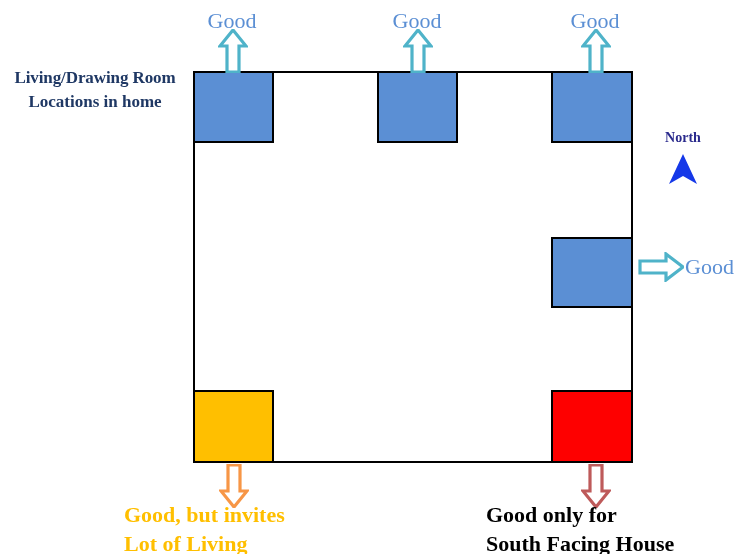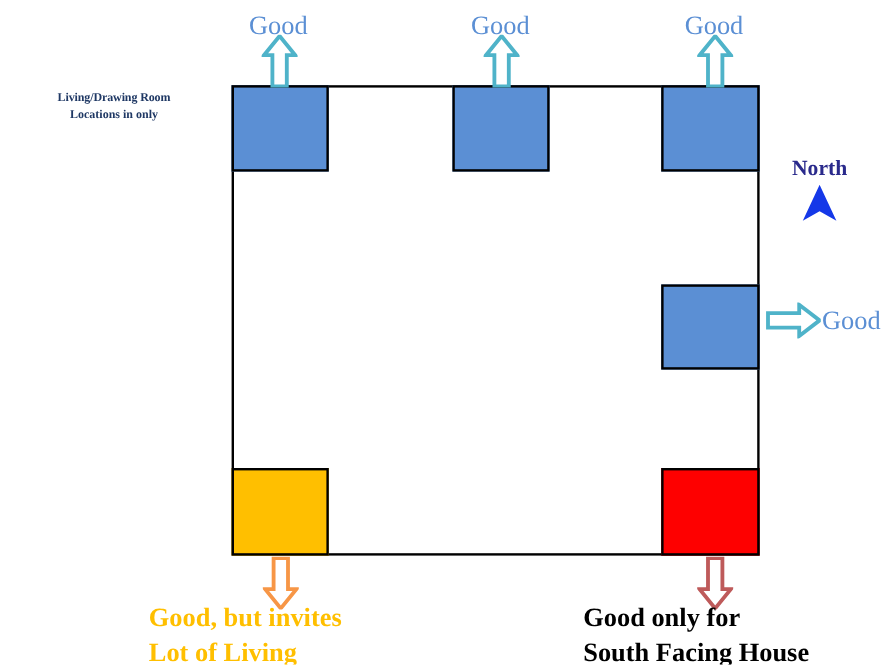--- a/index.html
+++ b/index.html
@@ -46,25 +46,25 @@
   .room-n   { left: 377px; top: 71px;  width: 81px;  height: 72px; }
   .room-ne  { left: 551px; top: 71px;  width: 82px;  height: 72px; }
   .room-e   { left: 551px; top: 237px; width: 82px;  height: 71px; }
   .room-sw  { left: 193px; top: 390px; width: 81px;  height: 73px; }
   .room-se  { left: 551px; top: 390px; width: 82px;  height: 73px; }
 
   
   .title-block {
     position: absolute;
     left: 0px;
-    top: 75px;
+    top: 66px;
     width: 190px;
     text-align: center;
     color: #1F3864;
-    font-size: 10px;
+    font-size: 17px;
     line-height: 1.42;
     font-weight: 700;
     font-family: "Liberation Serif", "DejaVu Serif", serif;
   }
   .title-block .line { display: block; white-space: nowrap; }
   .title-block .line.l1 { letter-spacing: -0.1px; }
 
   
   .good-label {
     position: absolute;
@@ -81,21 +81,21 @@
   .good-east  { left: 685px; top: 254px; width: 60px; text-align: left; }
 
   
   .north-label {
     position: absolute;
     left: 652px;
     top: 130px;
     width: 62px;
     text-align: center;
     color: #2A2A8C;
-    font-size: 18px;
+    font-size: 14px;
     font-weight: 700;
     font-family: "Liberation Serif", "DejaVu Serif", serif;
   }
   .north-arrow {
     position: absolute;
     left: 666px;
     top: 152px;
     width: 34px;
     height: 34px;
   }
@@ -125,21 +125,21 @@
   .caption-sw { left: 124px; top: 500px; width: 220px; color: #FFBF00; }
   .caption-se { left: 486px; top: 500px; width: 220px; color: #000000; }
 </style>
 </head>
 <body>
 
 <div id="stage">
 
   <div class="title-block">
     <span class="line l1">Living/Drawing Room</span>
-    <span class="line">Locations in only</span>
+    <span class="line">Locations in home</span>
   </div>
 
   <div class="house-outline"></div>
 
   <div class="room blue room-nw"></div>
   <div class="room blue room-n"></div>
   <div class="room blue room-ne"></div>
   <div class="room blue room-e"></div>
   <div class="room orange room-sw"></div>
   <div class="room red room-se"></div>

